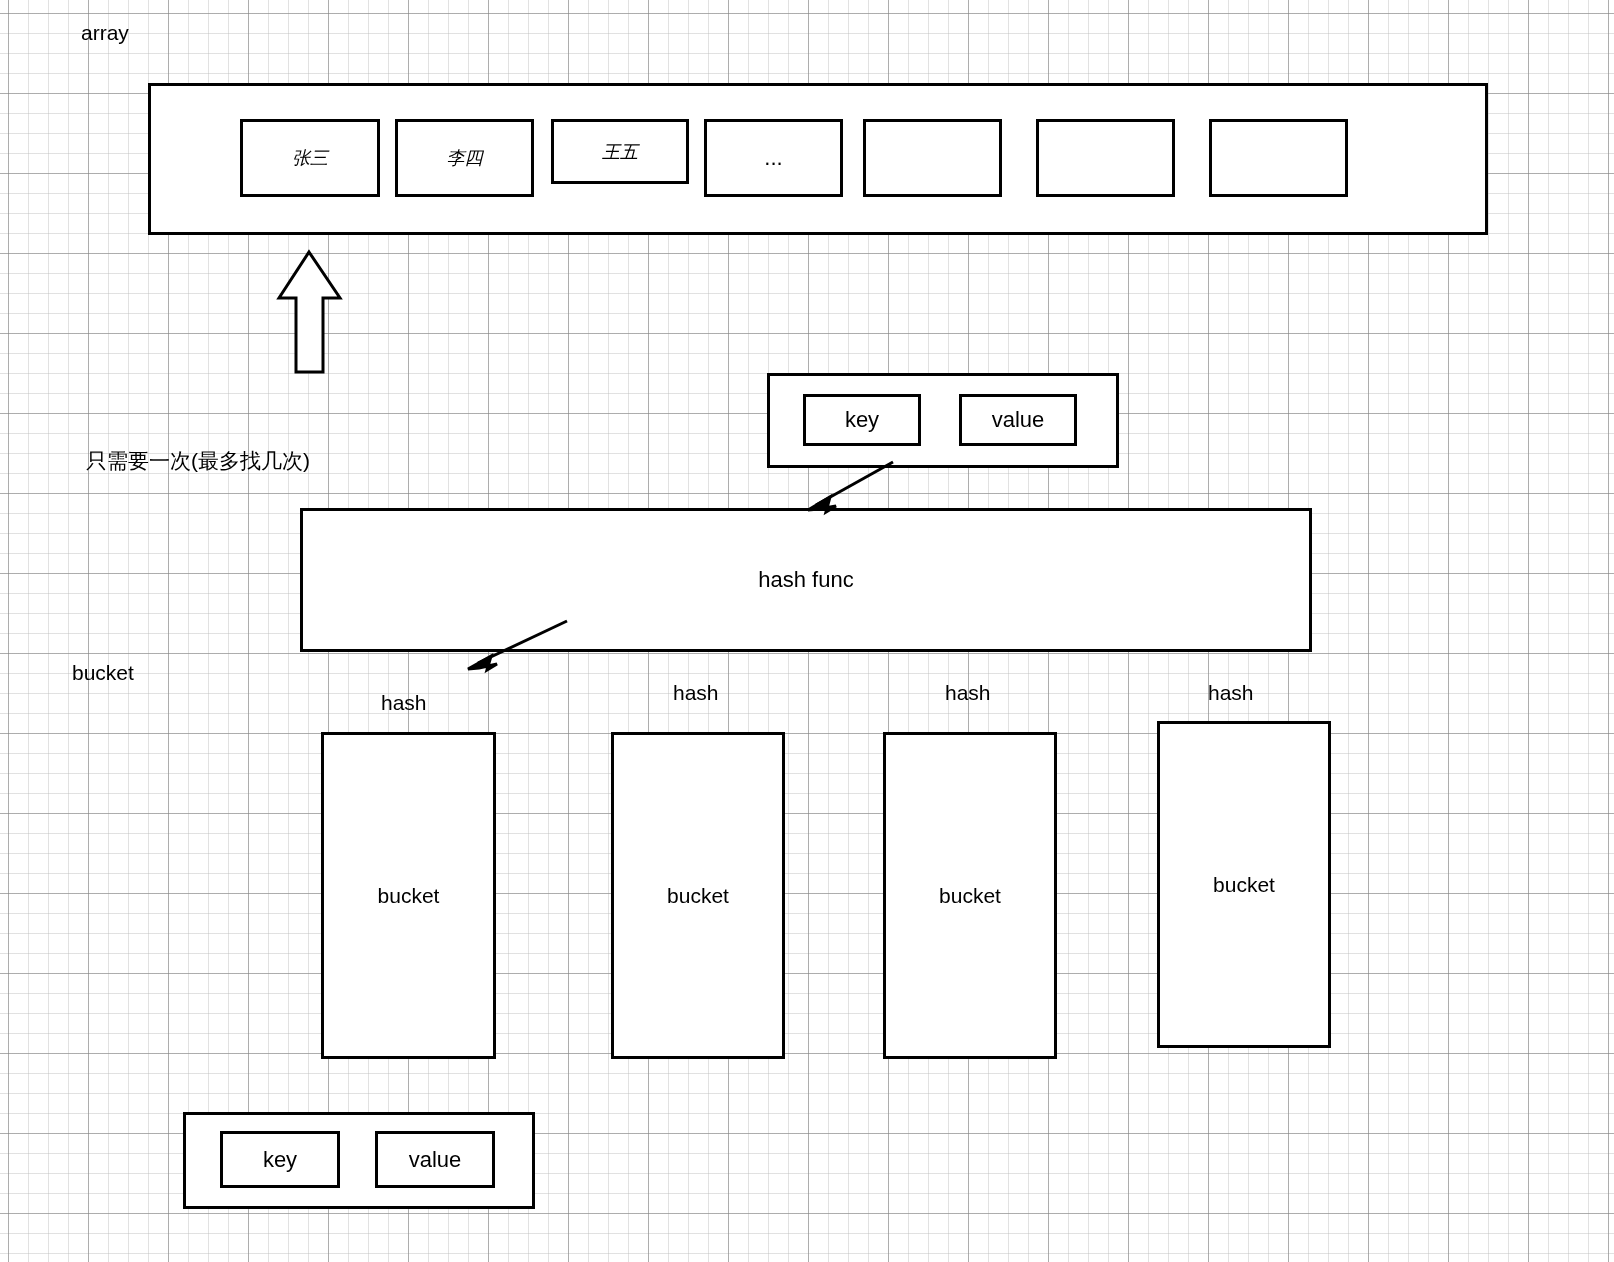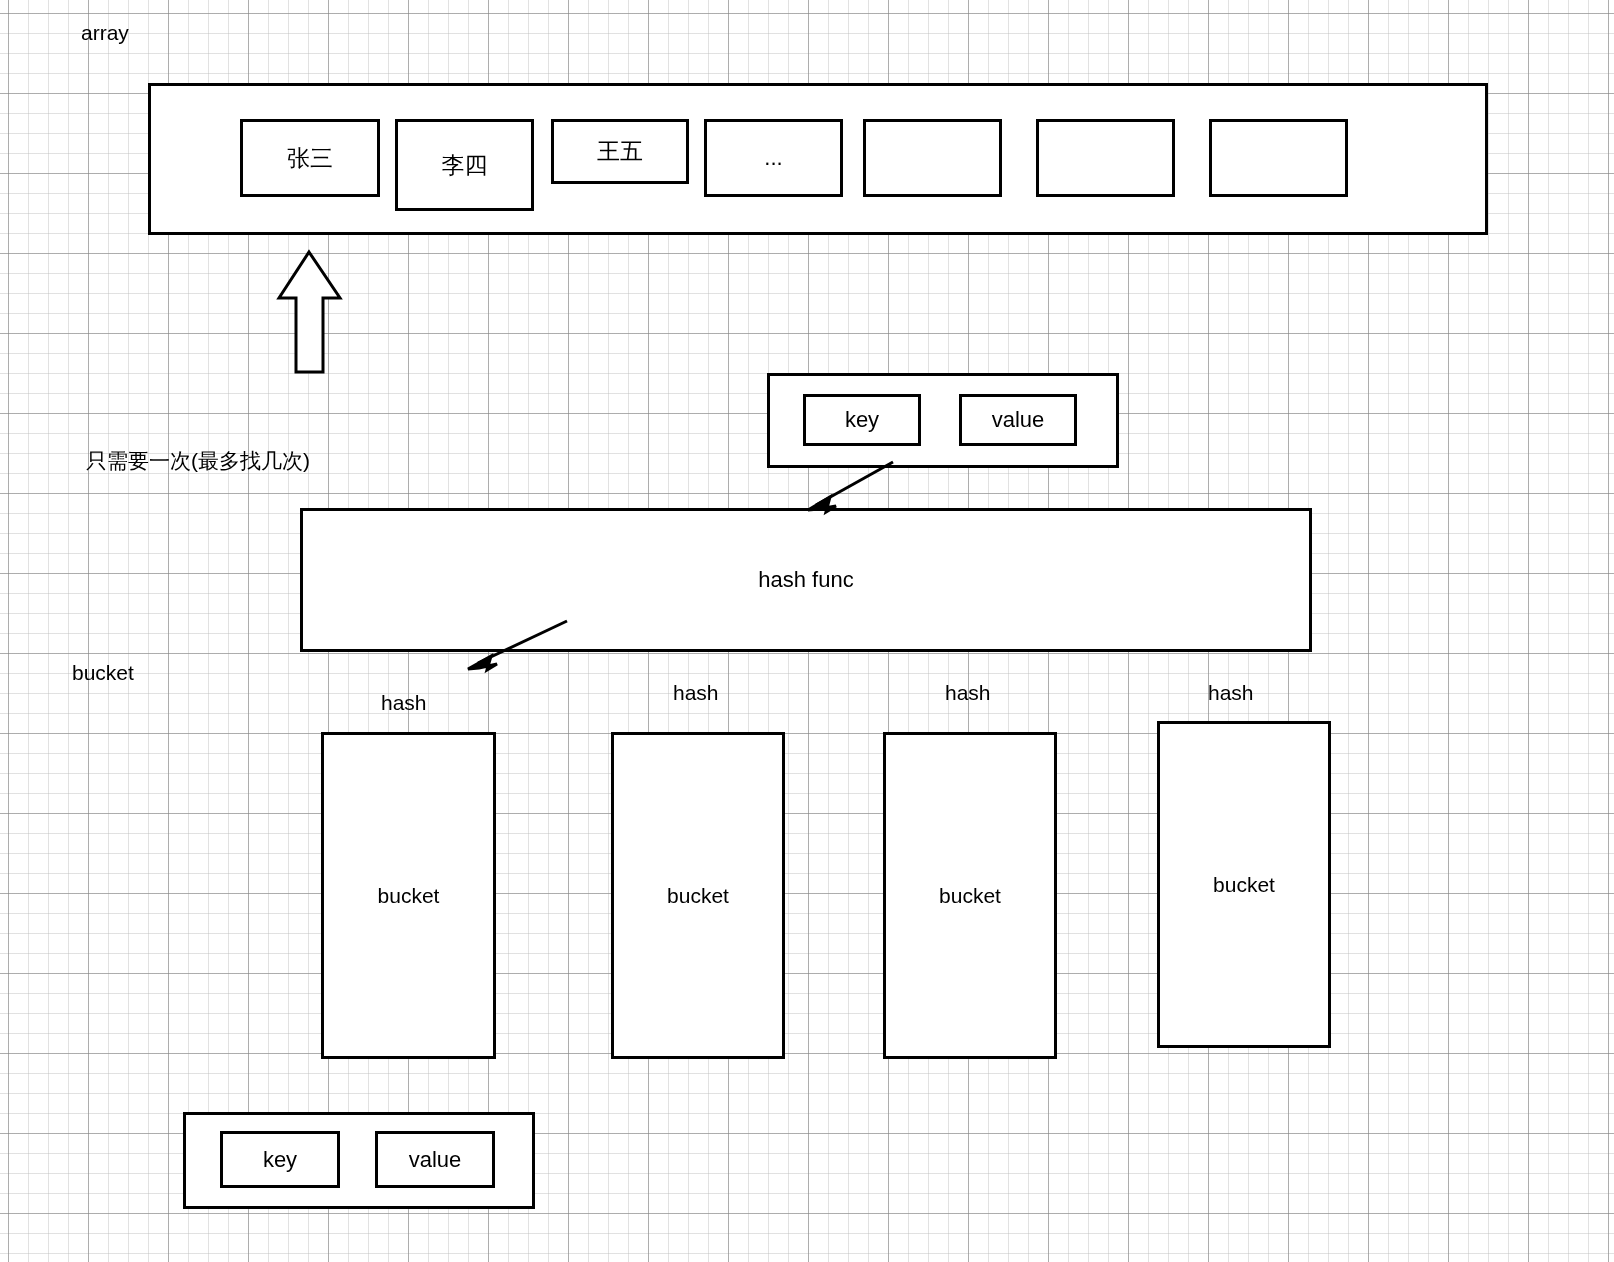--- a/index.html
+++ b/index.html
@@ -40,21 +40,21 @@
     position: absolute;
     box-sizing: border-box;
     border: 3px solid #000000;
     background: #ffffff;
     display: flex;
     align-items: center;
     justify-content: center;
     font-size: 22px;
   }
 
-  .cellbox.cjk { font-size: 23px; }
+  .cellbox.cjk { font-size: 18px; font-style: italic; }
 
   .bucketbox {
     position: absolute;
     box-sizing: border-box;
     border: 3px solid #000000;
     background: #ffffff;
     display: flex;
     align-items: center;
     justify-content: center;
     font-size: 21px;
@@ -90,21 +90,21 @@
 </head>
 <body>
 
 <div id="canvas">
 
   <div class="lbl" style="left:81px; top:22px;">array</div>
 
   <div class="container" style="left:148px; top:83px; width:1340px; height:152px;"></div>
 
   <div class="cellbox cjk" style="left:240px; top:119px; width:140px; height:78px;">张三</div>
-  <div class="cellbox cjk" style="left:395px; top:119px; width:139px; height:92px;">李四</div>
+  <div class="cellbox cjk" style="left:395px; top:119px; width:139px; height:78px;">李四</div>
   <div class="cellbox cjk" style="left:551px; top:119px; width:138px; height:65px;">王五</div>
   <div class="cellbox" style="left:704px; top:119px; width:139px; height:78px;">...</div>
   <div class="cellbox" style="left:863px; top:119px; width:139px; height:78px;"></div>
   <div class="cellbox" style="left:1036px; top:119px; width:139px; height:78px;"></div>
   <div class="cellbox" style="left:1209px; top:119px; width:139px; height:78px;"></div>
 
   <div class="lbl" style="left:86px; top:450px;">只需要一次(最多找几次)</div>
 
   <div class="container" style="left:767px; top:373px; width:352px; height:95px;"></div>
   <div class="cellbox" style="left:803px; top:394px; width:118px; height:52px;">key</div>

